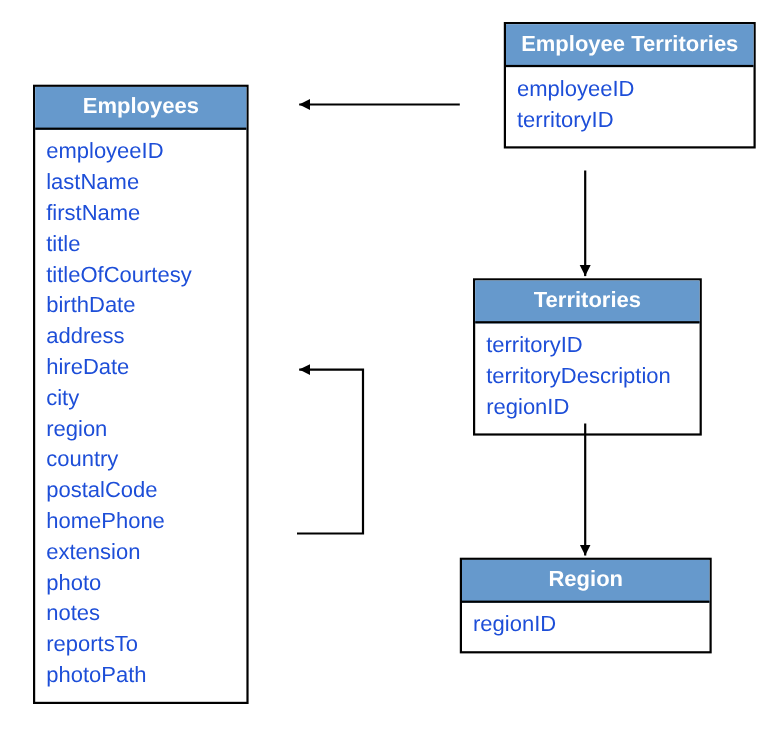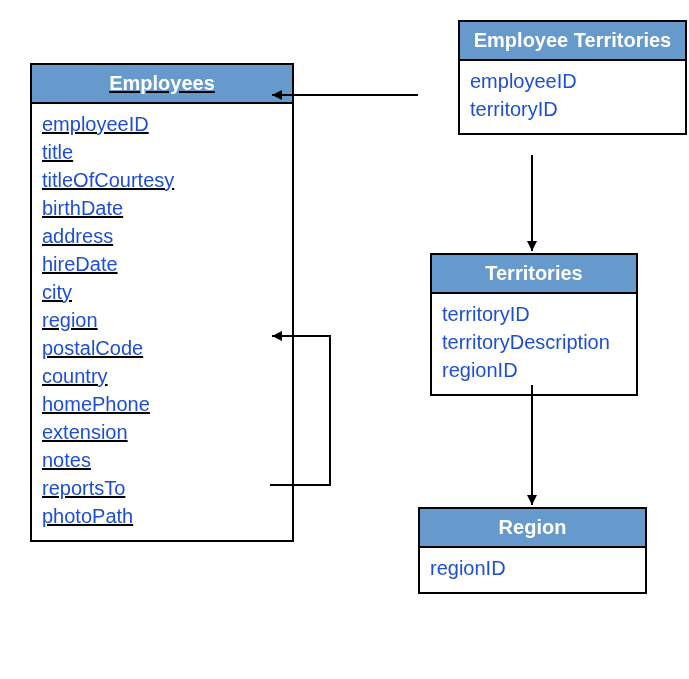--- a/index.html
+++ b/index.html
@@ -41,35 +41,38 @@
     left: 0;
     top: 0;
     width: 689px;
     height: 679px;
     pointer-events: none;
   }
 </style>
 </head>
 <body>
 
-<div class="entity" style="left:30px; top:63px; width:264px;text-decoration:underline;">
+<div class="entity" style="left:30px; top:77px; width:196px;">
   <div class="entity-header">Employees</div>
   <div class="entity-body">
     <div class="field">employeeID</div>
+    <div class="field">lastName</div>
+    <div class="field">firstName</div>
     <div class="field">title</div>
     <div class="field">titleOfCourtesy</div>
     <div class="field">birthDate</div>
     <div class="field">address</div>
     <div class="field">hireDate</div>
     <div class="field">city</div>
     <div class="field">region</div>
+    <div class="field">country</div>
     <div class="field">postalCode</div>
-    <div class="field">country</div>
     <div class="field">homePhone</div>
     <div class="field">extension</div>
+    <div class="field">photo</div>
     <div class="field">notes</div>
     <div class="field">reportsTo</div>
     <div class="field">photoPath</div>
   </div>
 </div>
 
 <div class="entity" style="left:418px; top:20px; width:229px;margin-left:40px;">
   <div class="entity-header">Employee Territories</div>
   <div class="entity-body">
     <div class="field">employeeID</div>

